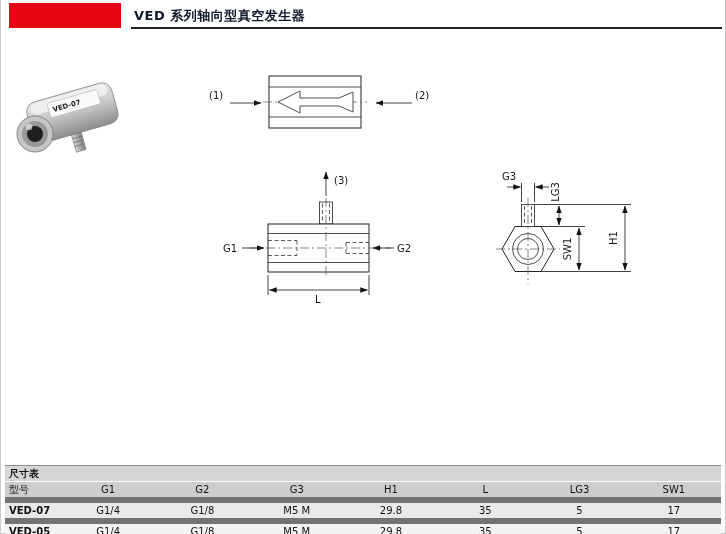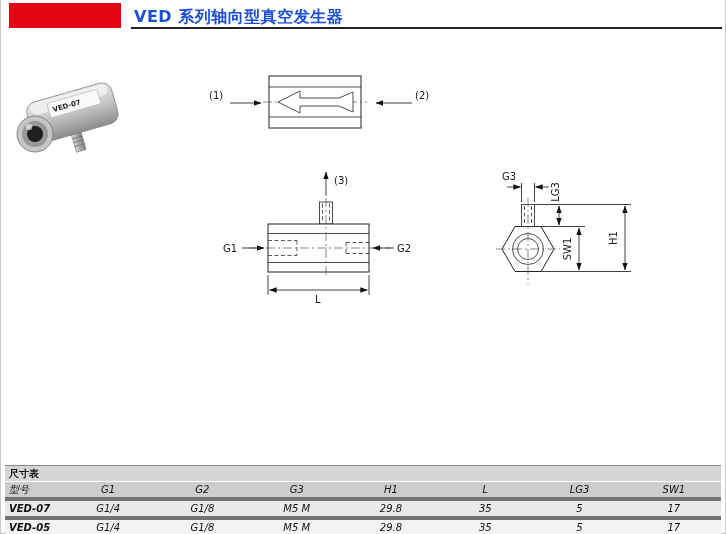--- a/index.html
+++ b/index.html
@@ -1,41 +1,41 @@
 <!DOCTYPE html>
 <html><head>
 <meta charset="utf-8">
 <style>
   html,body{margin:0;padding:0;background:#ffffff;}
   body{width:726px;height:534px;position:relative;overflow:hidden;
        font-family:"DejaVu Sans","Liberation Sans",sans-serif;color:#111;}
   .page{position:absolute;inset:0;background:#fff;
         border-left:1px solid #c9c9c9;border-right:1px solid #c9c9c9;border-bottom:1px solid #bdbdbd;}
   .logo-svg{position:absolute;left:8px;top:3px;display:block;}
-  .title{position:absolute;left:133px;top:7px;font-size:16px;font-weight:bold;
-         letter-spacing:.5px;white-space:nowrap;color:#1d4ed8;}
+  .title{position:absolute;left:133px;top:7px;font-size:13px;font-weight:bold;
+         letter-spacing:.5px;white-space:nowrap;color:#0f172a;}
   .title-rule{position:absolute;left:130px;top:27px;width:591px;height:0;border-top:2px solid #222;}
   .photo{position:absolute;left:8px;top:56px;}
   .drawings{position:absolute;left:0;top:0;}
   
   .ln{stroke:#222;stroke-width:1;fill:none;}
   .lnf{stroke:#222;stroke-width:1;fill:#fff;}
   .thin{stroke-width:0.8;}
   .cl{stroke:#555;stroke-width:0.7;stroke-dasharray:9 3 2 3;fill:none;}
   .hid{stroke:#333;stroke-width:0.8;stroke-dasharray:4 2.5;fill:none;}
   .dim{stroke:#111;stroke-width:0.8;fill:none;}
   .dlabel{font-family:"DejaVu Sans","Liberation Sans",sans-serif;font-size:10px;fill:#161616;}
   
   .tblwrap{position:absolute;left:4px;right:4px;top:465px;border-bottom:3px solid #000;border-top:1px solid #8a8a8a;}
   .tbl-caption{background:#d6d6d6;font-size:10px;font-weight:bold;height:15px;line-height:15px;
                padding:0 4px;border-bottom:1px solid #fff;}
   table{width:100%;border-collapse:collapse;table-layout:fixed;font-size:10px;}
   col.model{width:56px;}
-  th,td{height:15px;line-height:15px;padding:0 4px;text-align:center;border-bottom:4px solid #737373;
-        font-weight:normal;overflow:hidden;white-space:nowrap;font-style:italic;}
+  th,td{height:15px;line-height:15px;padding:0 4px;text-align:center;border-bottom:6px solid #737373;
+        font-weight:normal;overflow:hidden;white-space:nowrap;}
   thead tr{background:#cdcdcd;}
   tbody tr.r0{background:#e9e9e9;}
   tbody tr.r1{background:#f3f3f3;}
   th.first,td.first{text-align:left;}
   td.first{font-weight:bold;}
 </style>
 </head>
 <body>
 
 <div class="page">

